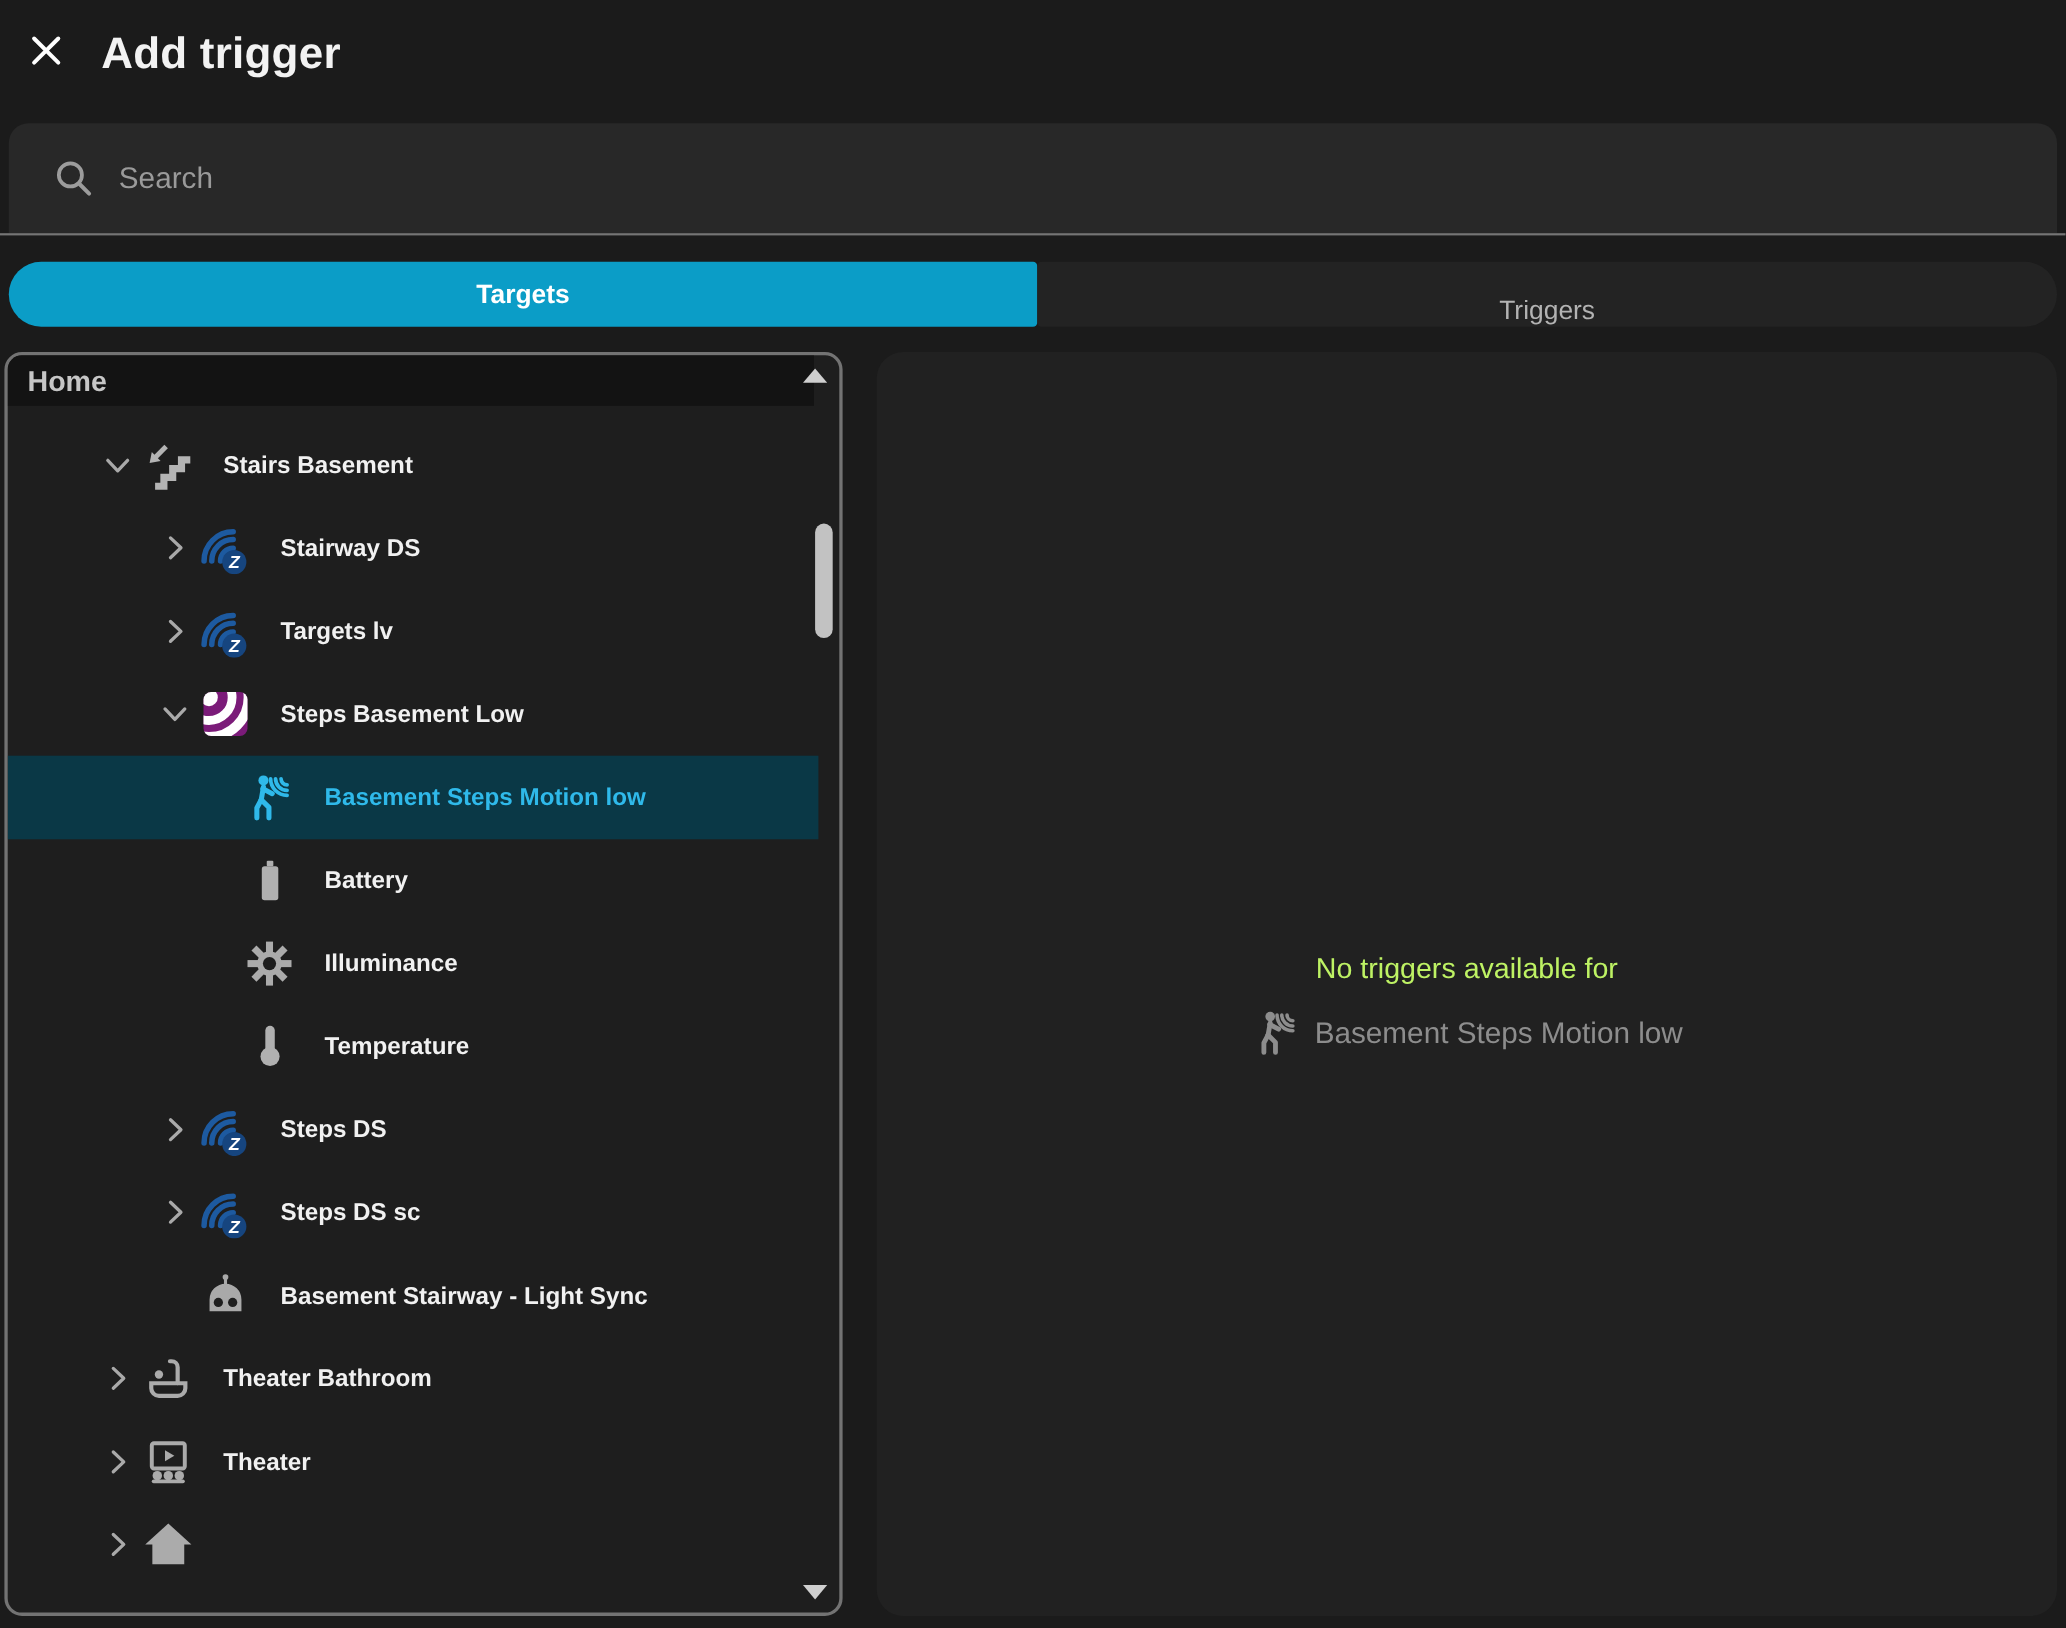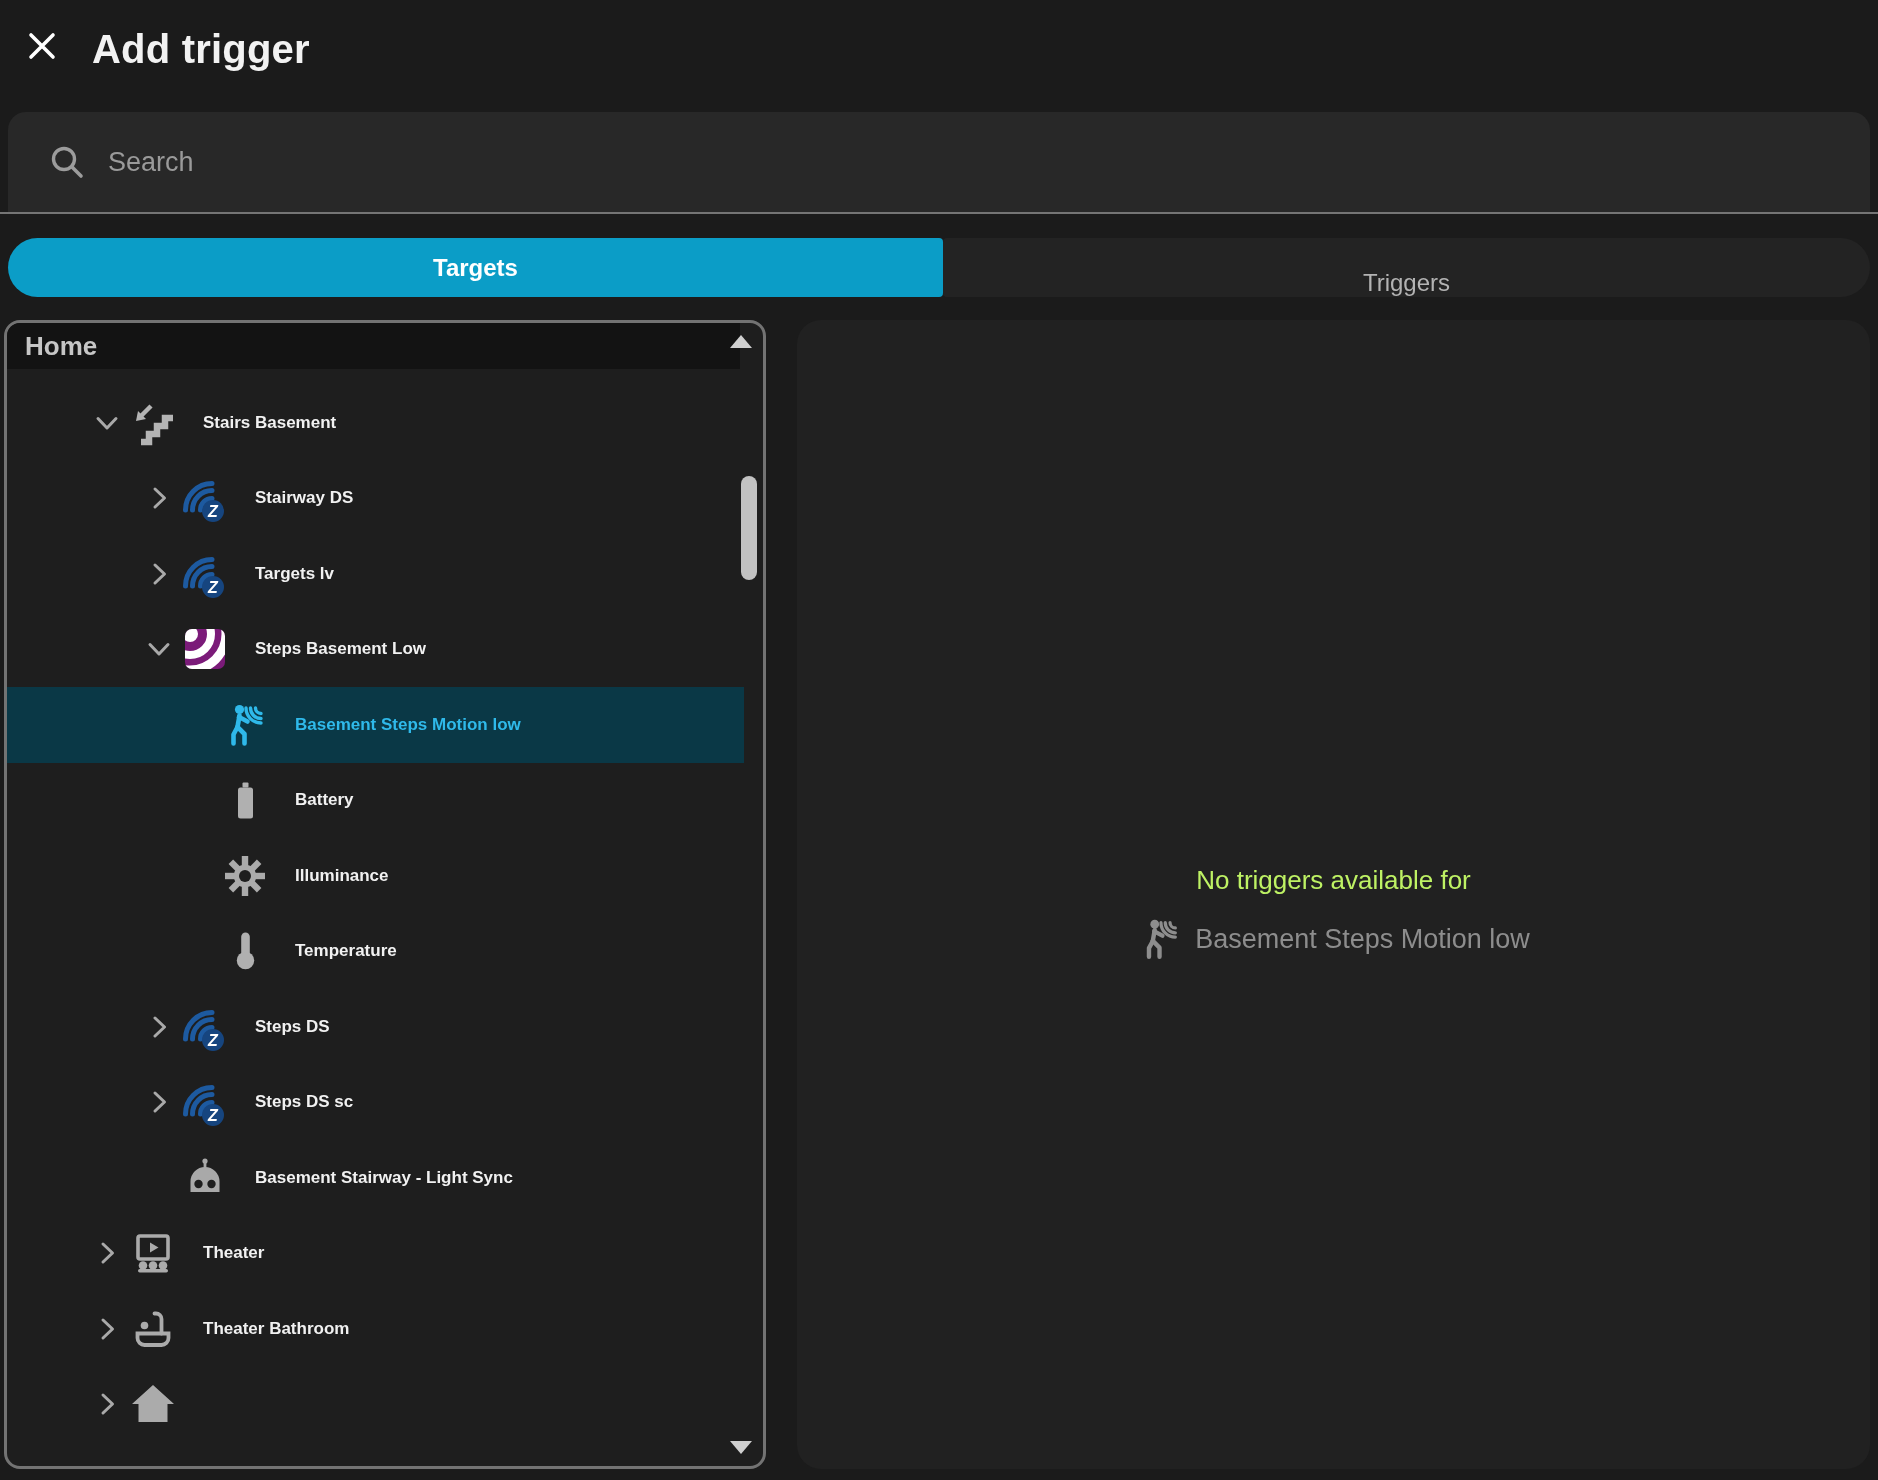--- a/index.html
+++ b/index.html
@@ -38,21 +38,21 @@
                display:flex;align-items:center;}
   .tree-header-label{margin-left:18px;font-size:26px;font-weight:700;color:#c6c6c6;}
   .rows{position:absolute;left:0;top:46px;width:737px;padding-top:16px;}
   .row{position:relative;height:75.5px;display:flex;align-items:center;cursor:pointer;}
   .row.lvl1{padding-left:78px;}
   .row.lvl2{padding-left:130px;}
   .row.lvl3{padding-left:214px;}
   .row.selected{background:#0a3846;}
   .chev{width:44px;height:34px;flex:0 0 auto;display:flex;align-items:center;justify-content:center;}
   .icon48{width:48px;height:48px;flex:0 0 auto;display:flex;align-items:center;justify-content:center;}
-  .row-label{margin-left:26px;font-size:17px;font-weight:700;color:#f1f1f1;white-space:nowrap;}
+  .row-label{margin-left:26px;font-size:22px;font-weight:700;color:#f1f1f1;white-space:nowrap;}
   .row.selected .row-label{color:#2fb9ea;}
   .cyan{color:#2fb9ea;}
 
   
   .scroll-up{position:absolute;right:11px;top:12px;width:0;height:0;cursor:pointer;
              border-left:11px solid transparent;border-right:11px solid transparent;border-bottom:13px solid #cfcfcf;}
   .scroll-thumb{position:absolute;right:6px;top:153px;width:16px;height:104px;border-radius:8px;
                 background:#c2c2c2;cursor:grab;}
   .scroll-down{position:absolute;right:11px;bottom:12px;width:0;height:0;cursor:pointer;
                border-left:11px solid transparent;border-right:11px solid transparent;border-top:13px solid #cfcfcf;}
@@ -302,49 +302,49 @@
 
 
       <div class="row lvl1">
         <span class="chev">
           <svg width="34" height="34" viewBox="0 0 34 34">
               <path d="M13 8 L22.5 17 L13 26" fill="none" stroke="#a9a9a9" stroke-width="3" stroke-linecap="round" stroke-linejoin="round"></path>
             </svg>
         </span>
         <span class="icon48">
           <svg width="48" height="48" viewBox="0 0 48 48">
+            <g fill="none" stroke="#ababab" stroke-width="3.8" stroke-linecap="round">
+              <path d="M8.5 28.5 h31 v4.5 a7 7 0 0 1 -7 7 h-17 a7 7 0 0 1 -7 -7 z"></path>
+              <path d="M32.5 28.5 V14 a5.5 5.5 0 0 0 -5.5 -5.5 h-1.5"></path>
+            </g>
+            <circle cx="15.5" cy="20.5" r="3.8" fill="#ababab"></circle>
+          </svg>
+        </span>
+        <span class="row-label">Theater Bathroom</span>
+      </div>
+
+      <div class="row lvl1">
+        <span class="chev">
+          <svg width="34" height="34" viewBox="0 0 34 34">
+              <path d="M13 8 L22.5 17 L13 26" fill="none" stroke="#a9a9a9" stroke-width="3" stroke-linecap="round" stroke-linejoin="round"></path>
+            </svg>
+        </span>
+        <span class="icon48">
+          <svg width="48" height="48" viewBox="0 0 48 48">
             <rect x="9" y="7" width="30" height="23" rx="2" fill="none" stroke="#ababab" stroke-width="3.6"></rect>
             <path d="M21 13.5 v10 l8.5 -5 z" fill="#ababab"></path>
             <g fill="#ababab">
               <circle cx="14" cy="36.5" r="4.3"></circle>
                 <circle cx="24" cy="36.5" r="4.3"></circle>
                 <circle cx="34" cy="36.5" r="4.3"></circle>
               <rect x="9" y="40" width="30" height="3.4" rx="1.7"></rect>
             </g>
           </svg>
         </span>
         <span class="row-label">Theater</span>
-      </div>
-
-      <div class="row lvl1">
-        <span class="chev">
-          <svg width="34" height="34" viewBox="0 0 34 34">
-              <path d="M13 8 L22.5 17 L13 26" fill="none" stroke="#a9a9a9" stroke-width="3" stroke-linecap="round" stroke-linejoin="round"></path>
-            </svg>
-        </span>
-        <span class="icon48">
-          <svg width="48" height="48" viewBox="0 0 48 48">
-            <g fill="none" stroke="#ababab" stroke-width="3.8" stroke-linecap="round">
-              <path d="M8.5 28.5 h31 v4.5 a7 7 0 0 1 -7 7 h-17 a7 7 0 0 1 -7 -7 z"></path>
-              <path d="M32.5 28.5 V14 a5.5 5.5 0 0 0 -5.5 -5.5 h-1.5"></path>
-            </g>
-            <circle cx="15.5" cy="20.5" r="3.8" fill="#ababab"></circle>
-          </svg>
-        </span>
-        <span class="row-label">Theater Bathroom</span>
       </div>
 
       <div class="row lvl1">
         <span class="chev">
           <svg width="34" height="34" viewBox="0 0 34 34">
               <path d="M13 8 L22.5 17 L13 26" fill="none" stroke="#a9a9a9" stroke-width="3" stroke-linecap="round" stroke-linejoin="round"></path>
             </svg>
         </span>
         <span class="icon48">
           <svg width="48" height="48" viewBox="0 0 48 48">

